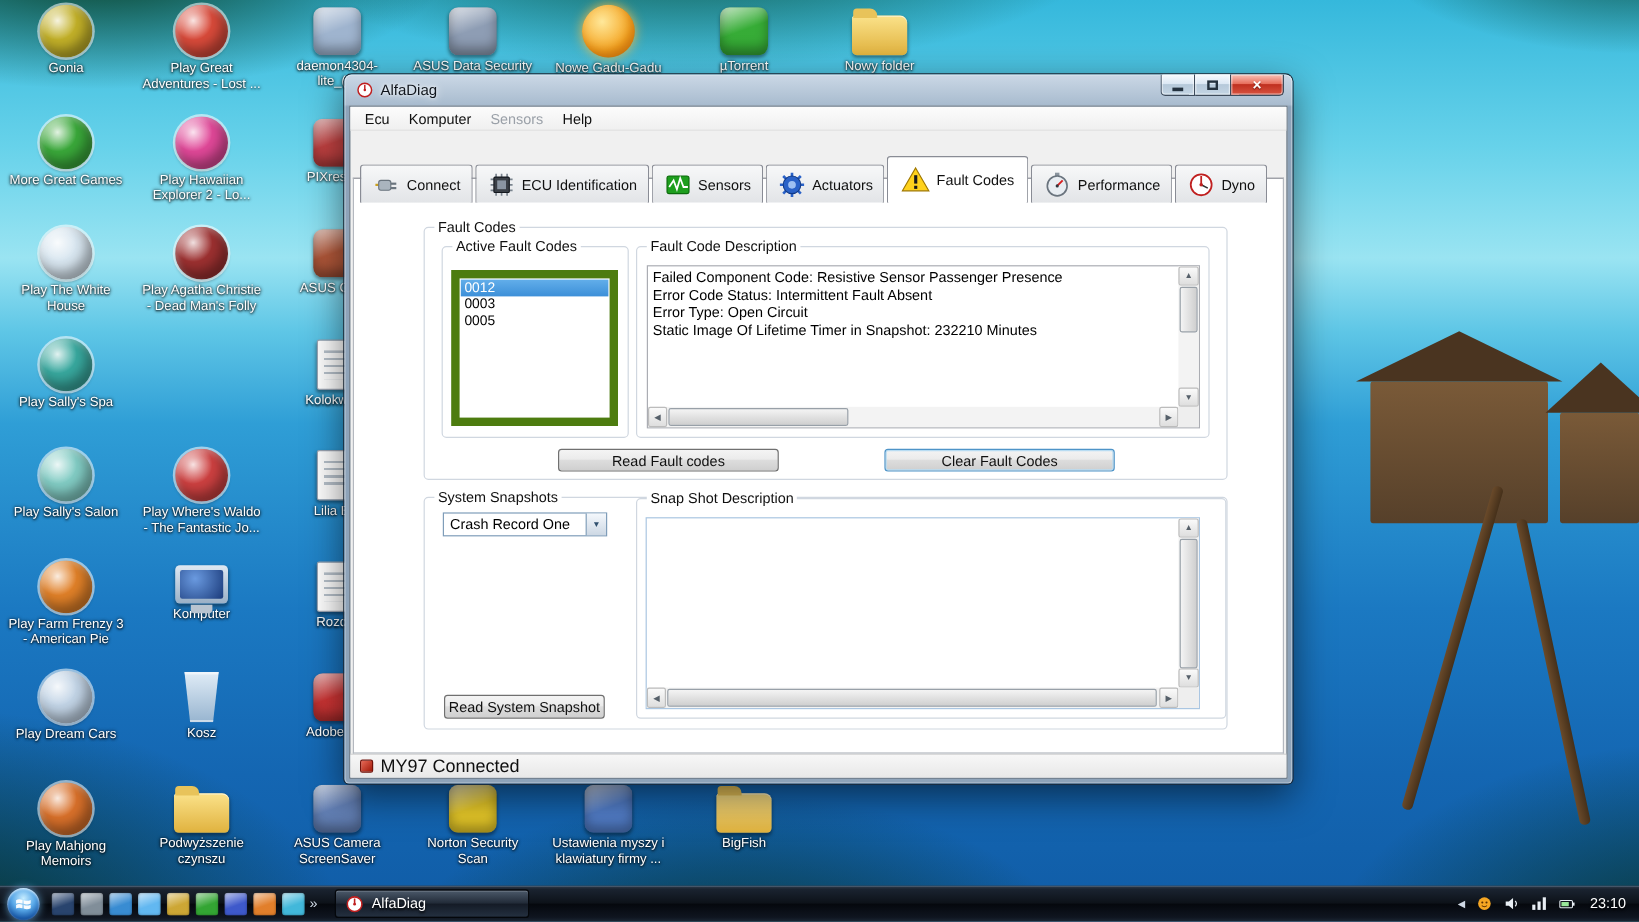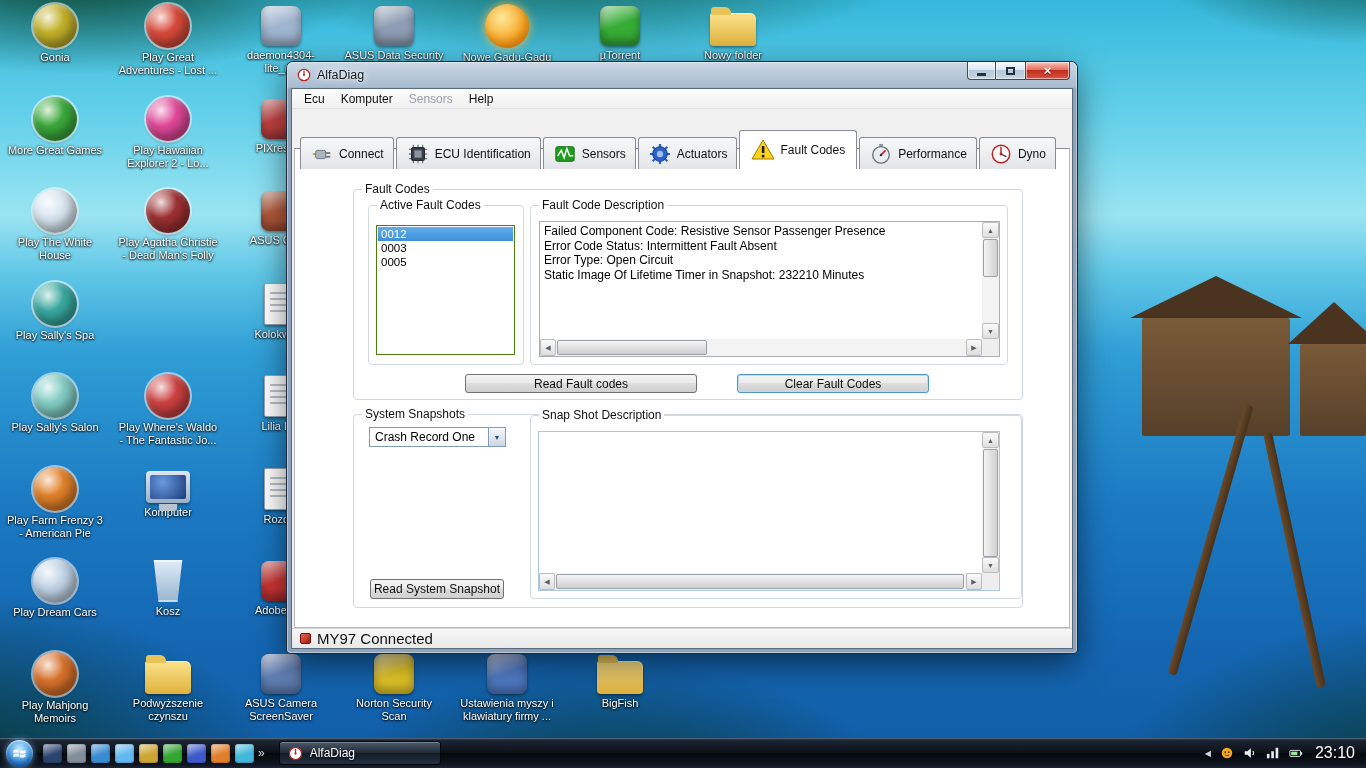--- a/index.html
+++ b/index.html
@@ -88,21 +88,21 @@
   .tab{height:32px;display:flex;align-items:center;gap:5px;padding:0 9px;font-size:12px;
     border:1px solid #898c95;border-bottom:none;border-radius:3px 3px 0 0;margin-right:2px;
     background:linear-gradient(#f7f8f9,#e2e4e7);white-space:nowrap;color:#101010;}
   .tab.active{height:39px;background:#fff;padding:0 11px;}
   .ticon{width:24px;height:24px;display:grid;place-items:center;}
   .page{position:absolute;left:2px;top:59px;right:2px;bottom:20px;background:#fff;
     border:1px solid #b4b8bf;border-top:1px solid #898c95;z-index:1;}
   .group{position:absolute;border:1px solid #d0d7e0;border-radius:4px;}
   .group-label{position:absolute;top:-8px;left:8px;background:#fff;padding:0 3px;
     font-size:12px;color:#101010;white-space:nowrap;}
-  .listbox{position:absolute;background:#fff;border:1px solid #4d7c0f;overflow:hidden;
+  .listbox{position:absolute;background:#fff;border:7px solid #4d7c0f;overflow:hidden;
     padding-top:1px;}
   .lb-item{height:14px;line-height:14px;font-size:11.5px;padding:0 3px;color:#000;margin:0 1px;}
   .lb-item.sel{background:linear-gradient(#62aeea,#3c8fd8);color:#fff;}
   .scrollbox{position:absolute;background:#fff;border:1px solid #abadb3;}
   .scrollbox.blue{border-color:#aac6e2;}
   .sb-content{position:absolute;left:0;top:0;right:17px;bottom:17px;overflow:hidden;
     padding:2px 4px;font-size:12px;line-height:14.5px;color:#000;}
   .vsb{position:absolute;top:0;right:0;width:17px;bottom:17px;background:#f3f3f3;}
   .hsb{position:absolute;left:0;bottom:0;right:17px;height:17px;background:#f3f3f3;}
   .corner{position:absolute;right:0;bottom:0;width:17px;height:17px;background:#eeeeee;}
@@ -141,21 +141,21 @@
   .ql-row{display:flex;gap:5px;margin-left:10px;align-items:center;}
   .ql{width:19px;height:19px;border-radius:3px;box-shadow:inset 0 0 2px rgba(0,0,0,.5);}
   .ql-chev{color:#cfd8e4;font-size:12px;margin-left:4px;}
   .taskbtn{display:flex;align-items:center;gap:6px;margin-left:14px;width:162px;height:24px;
     padding:0 8px;border-radius:3px;border:1px solid #04070b;color:#fff;font-size:12px;
     background:linear-gradient(#51607200,#00000000),linear-gradient(#4c5a6b,#222b38 48%,#141b26 52%,#243040);
     box-shadow:inset 0 1px 0 rgba(255,255,255,.28);text-shadow:0 1px 2px #000;}
   .tray{margin-left:auto;display:flex;align-items:center;gap:8px;padding-right:11px;}
   .tray-chev{color:#cfd8e4;font-size:8px;}
   .tray-ic{width:16px;height:16px;display:grid;place-items:center;}
-  .clock{color:#fff;font-size:16px;text-shadow:0 1px 2px #000;margin-left:3px;}
+  .clock{color:#fff;font-size:12px;text-shadow:0 1px 2px #000;margin-left:3px;}
 </style>
 </head>
 <body>
 
 <div class="wallpaper">
   <div class="hut" style="--hw:86px;left:1142px;top:318px;width:148px;height:118px;"></div>
   <div class="hut" style="--hw:46px;left:1300px;top:344px;width:66px;height:92px;"></div>
   <div class="trunk" style="left:1206px;top:400px;height:280px;transform:rotate(16deg);"></div>
   <div class="trunk" style="left:1290px;top:430px;height:260px;transform:rotate(-12deg);"></div>
 </div>
@@ -418,21 +418,21 @@
           <div class="sbtn down">▼</div>
         </div>
         <div class="hsb">
           <div class="sbtn lf">◀</div>
           <div class="hthumb" style="width:150px;"></div>
           <div class="sbtn rt">▶</div>
         </div>
         <div class="corner"></div>
       </div>
 
-      <button class="btn" style="left:170px;top:225px;width:232px;height:19px;">Read Fault codes</button>
+      <button class="btn" style="left:170px;top:225px;width:184px;height:19px;">Read Fault codes</button>
       <button class="btn default" style="left:442px;top:225px;width:192px;height:19px;">Clear Fault Codes</button>
 
       <div class="group" style="left:58px;top:265px;width:670px;height:194px;">
         <span class="group-label">System Snapshots</span>
       </div>
       <div class="combo" style="left:74px;top:278px;width:137px;height:20px;">
         <span class="combo-text">Crash Record One</span>
         <span class="combo-btn">▼</span>
       </div>
 

